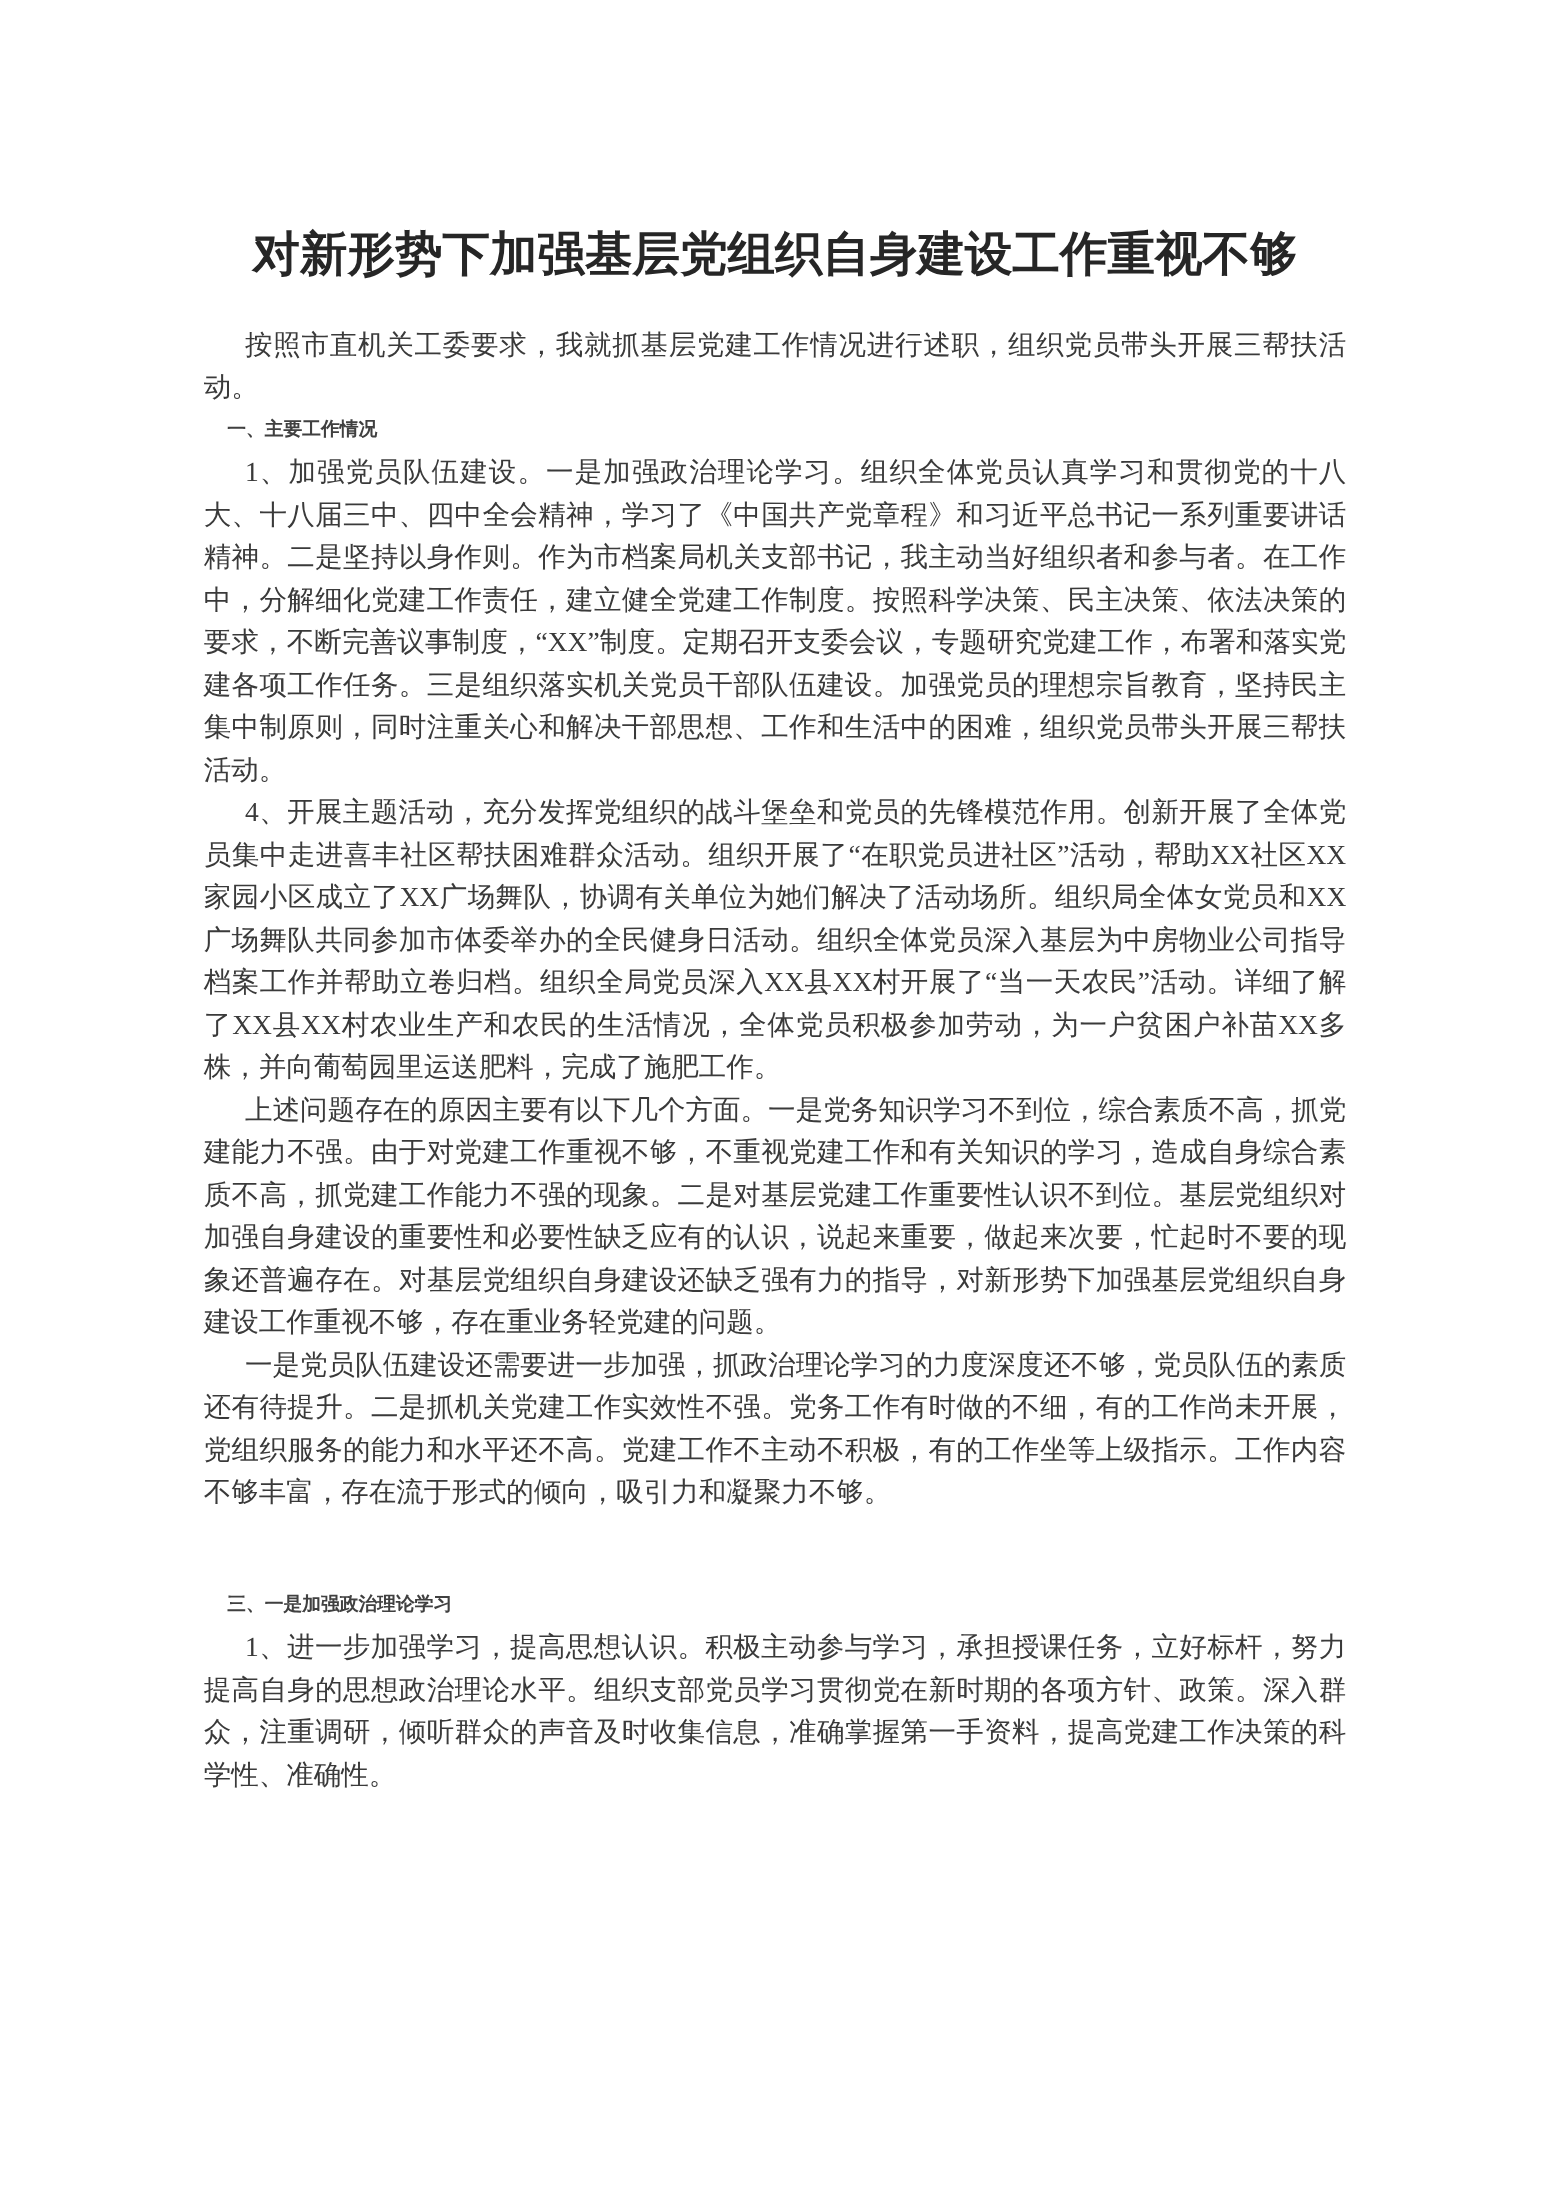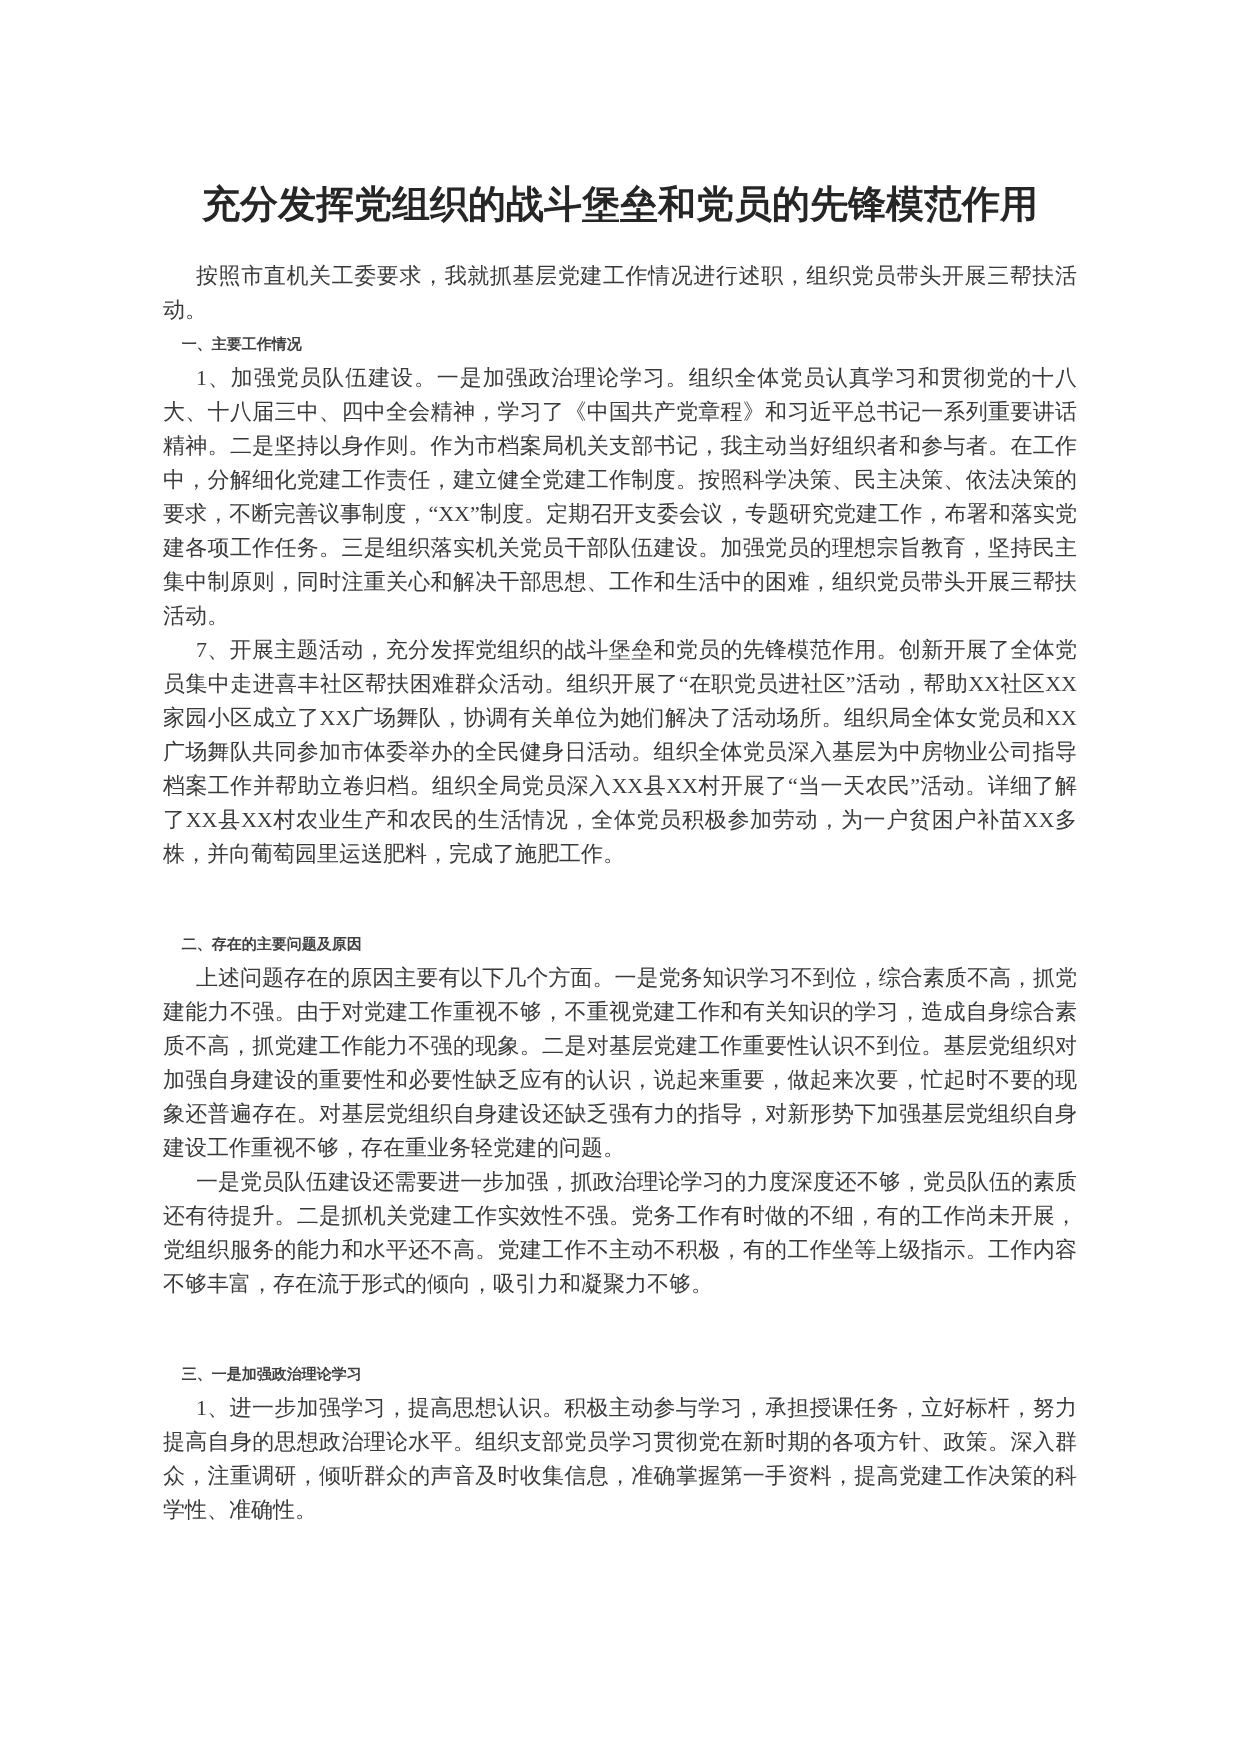--- a/index.html
+++ b/index.html
@@ -46,31 +46,30 @@
   }
   .gap-before {
     margin-top: 56px;
   }
 </style>
 </head>
 <body>
 
 <div class="page">
 
-  <h1 class="doc-title">充分发挥党组织的战斗堡垒和党员的先锋模范作用</h1>
+  <h1 class="doc-title">对新形势下加强基层党组织自身建设工作重视不够</h1>
 
   <p class="para">按照市直机关工委要求，我就抓基层党建工作情况进行述职，组织党员带头开展三帮扶活动。</p>
 
   <h2 class="heading">一、主要工作情况</h2>
 
   <p class="para">1、加强党员队伍建设。一是加强政治理论学习。组织全体党员认真学习和贯彻党的十八大、十八届三中、四中全会精神，学习了《中国共产党章程》和习近平总书记一系列重要讲话精神。二是坚持以身作则。作为市档案局机关支部书记，我主动当好组织者和参与者。在工作中，分解细化党建工作责任，建立健全党建工作制度。按照科学决策、民主决策、依法决策的要求，不断完善议事制度，“XX”制度。定期召开支委会议，专题研究党建工作，布署和落实党建各项工作任务。三是组织落实机关党员干部队伍建设。加强党员的理想宗旨教育，坚持民主集中制原则，同时注重关心和解决干部思想、工作和生活中的困难，组织党员带头开展三帮扶活动。</p>
 
-  <p class="para">7、开展主题活动，充分发挥党组织的战斗堡垒和党员的先锋模范作用。创新开展了全体党员集中走进喜丰社区帮扶困难群众活动。组织开展了“在职党员进社区”活动，帮助XX社区XX家园小区成立了XX广场舞队，协调有关单位为她们解决了活动场所。组织局全体女党员和XX广场舞队共同参加市体委举办的全民健身日活动。组织全体党员深入基层为中房物业公司指导档案工作并帮助立卷归档。组织全局党员深入XX县XX村开展了“当一天农民”活动。详细了解了XX县XX村农业生产和农民的生活情况，全体党员积极参加劳动，为一户贫困户补苗XX多株，并向葡萄园里运送肥料，完成了施肥工作。</p>
+  <p class="para">4、开展主题活动，充分发挥党组织的战斗堡垒和党员的先锋模范作用。创新开展了全体党员集中走进喜丰社区帮扶困难群众活动。组织开展了“在职党员进社区”活动，帮助XX社区XX家园小区成立了XX广场舞队，协调有关单位为她们解决了活动场所。组织局全体女党员和XX广场舞队共同参加市体委举办的全民健身日活动。组织全体党员深入基层为中房物业公司指导档案工作并帮助立卷归档。组织全局党员深入XX县XX村开展了“当一天农民”活动。详细了解了XX县XX村农业生产和农民的生活情况，全体党员积极参加劳动，为一户贫困户补苗XX多株，并向葡萄园里运送肥料，完成了施肥工作。</p>
 
-  <h2 class="heading gap-before">二、存在的主要问题及原因</h2>
 
   <p class="para">上述问题存在的原因主要有以下几个方面。一是党务知识学习不到位，综合素质不高，抓党建能力不强。由于对党建工作重视不够，不重视党建工作和有关知识的学习，造成自身综合素质不高，抓党建工作能力不强的现象。二是对基层党建工作重要性认识不到位。基层党组织对加强自身建设的重要性和必要性缺乏应有的认识，说起来重要，做起来次要，忙起时不要的现象还普遍存在。对基层党组织自身建设还缺乏强有力的指导，对新形势下加强基层党组织自身建设工作重视不够，存在重业务轻党建的问题。</p>
 
   <p class="para">一是党员队伍建设还需要进一步加强，抓政治理论学习的力度深度还不够，党员队伍的素质还有待提升。二是抓机关党建工作实效性不强。党务工作有时做的不细，有的工作尚未开展，党组织服务的能力和水平还不高。党建工作不主动不积极，有的工作坐等上级指示。工作内容不够丰富，存在流于形式的倾向，吸引力和凝聚力不够。</p>
 
   <h2 class="heading gap-before">三、一是加强政治理论学习</h2>
 
   <p class="para">1、进一步加强学习，提高思想认识。积极主动参与学习，承担授课任务，立好标杆，努力提高自身的思想政治理论水平。组织支部党员学习贯彻党在新时期的各项方针、政策。深入群众，注重调研，倾听群众的声音及时收集信息，准确掌握第一手资料，提高党建工作决策的科学性、准确性。</p>
 
 </div>

